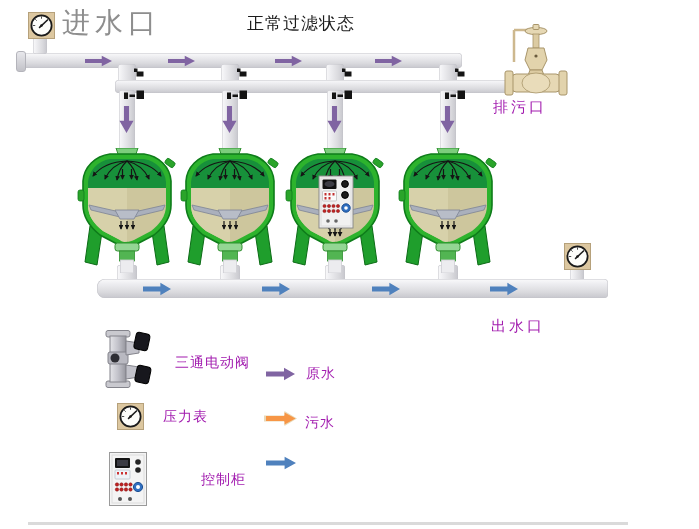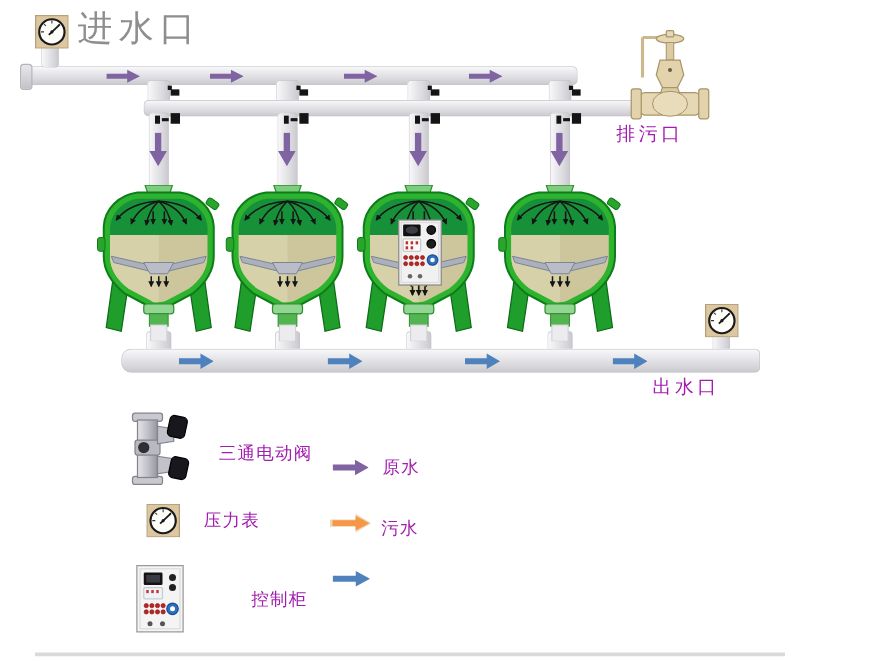--- a/index.html
+++ b/index.html
@@ -239,22 +239,23 @@
   </svg>
 
   <svg class="abs" style="left:28px;top:12px" width="27" height="27">
       <use href="#sym-gauge"></use>
     </svg>
   <svg class="abs" style="left:564px;top:243px" width="27" height="27">
       <use href="#sym-gauge"></use>
     </svg>
 
   <div class="txt inlet-title" style="left:62px;top:4px;">进水口</div>
+  <div class="txt state-title" style="left:247px;top:12px;">正常过滤状态</div>
   <div class="txt port-label" style="left:493px;top:98px;">排污口</div>
-  <div class="txt port-label" style="left:491px;top:300px;margin-left:31px;">出水口</div>
+  <div class="txt port-label" style="left:491px;top:317px;">出水口</div>
 
   <svg class="abs" style="left:102px;top:329px" width="52" height="60" viewBox="0 0 52 60">
     <rect x="4" y="1.5" width="24" height="6.5" rx="2" fill="#c9c9cf" stroke="#84848c"></rect>
     <rect x="4" y="52" width="24" height="6.5" rx="2" fill="#c9c9cf" stroke="#84848c"></rect>
     <rect x="8" y="7" width="16" height="46" fill="url(#mgrad)" stroke="#84848c"></rect>
     <rect x="6" y="23" width="20" height="12" rx="2" fill="#b9b9c1" stroke="#84848c"></rect>
     <circle cx="13" cy="29" r="4.5" fill="#2e2e34"></circle>
     <polygon points="24,12 37,14 37,24 24,26" fill="#c2c2ca" stroke="#84848c"></polygon>
     <rect x="33" y="4" width="14" height="17" rx="3.5" fill="#17171d" stroke="#000" transform="rotate(12 40 12)"></rect>
     <polygon points="24,36 37,38 37,48 24,50" fill="#c2c2ca" stroke="#84848c"></polygon>

